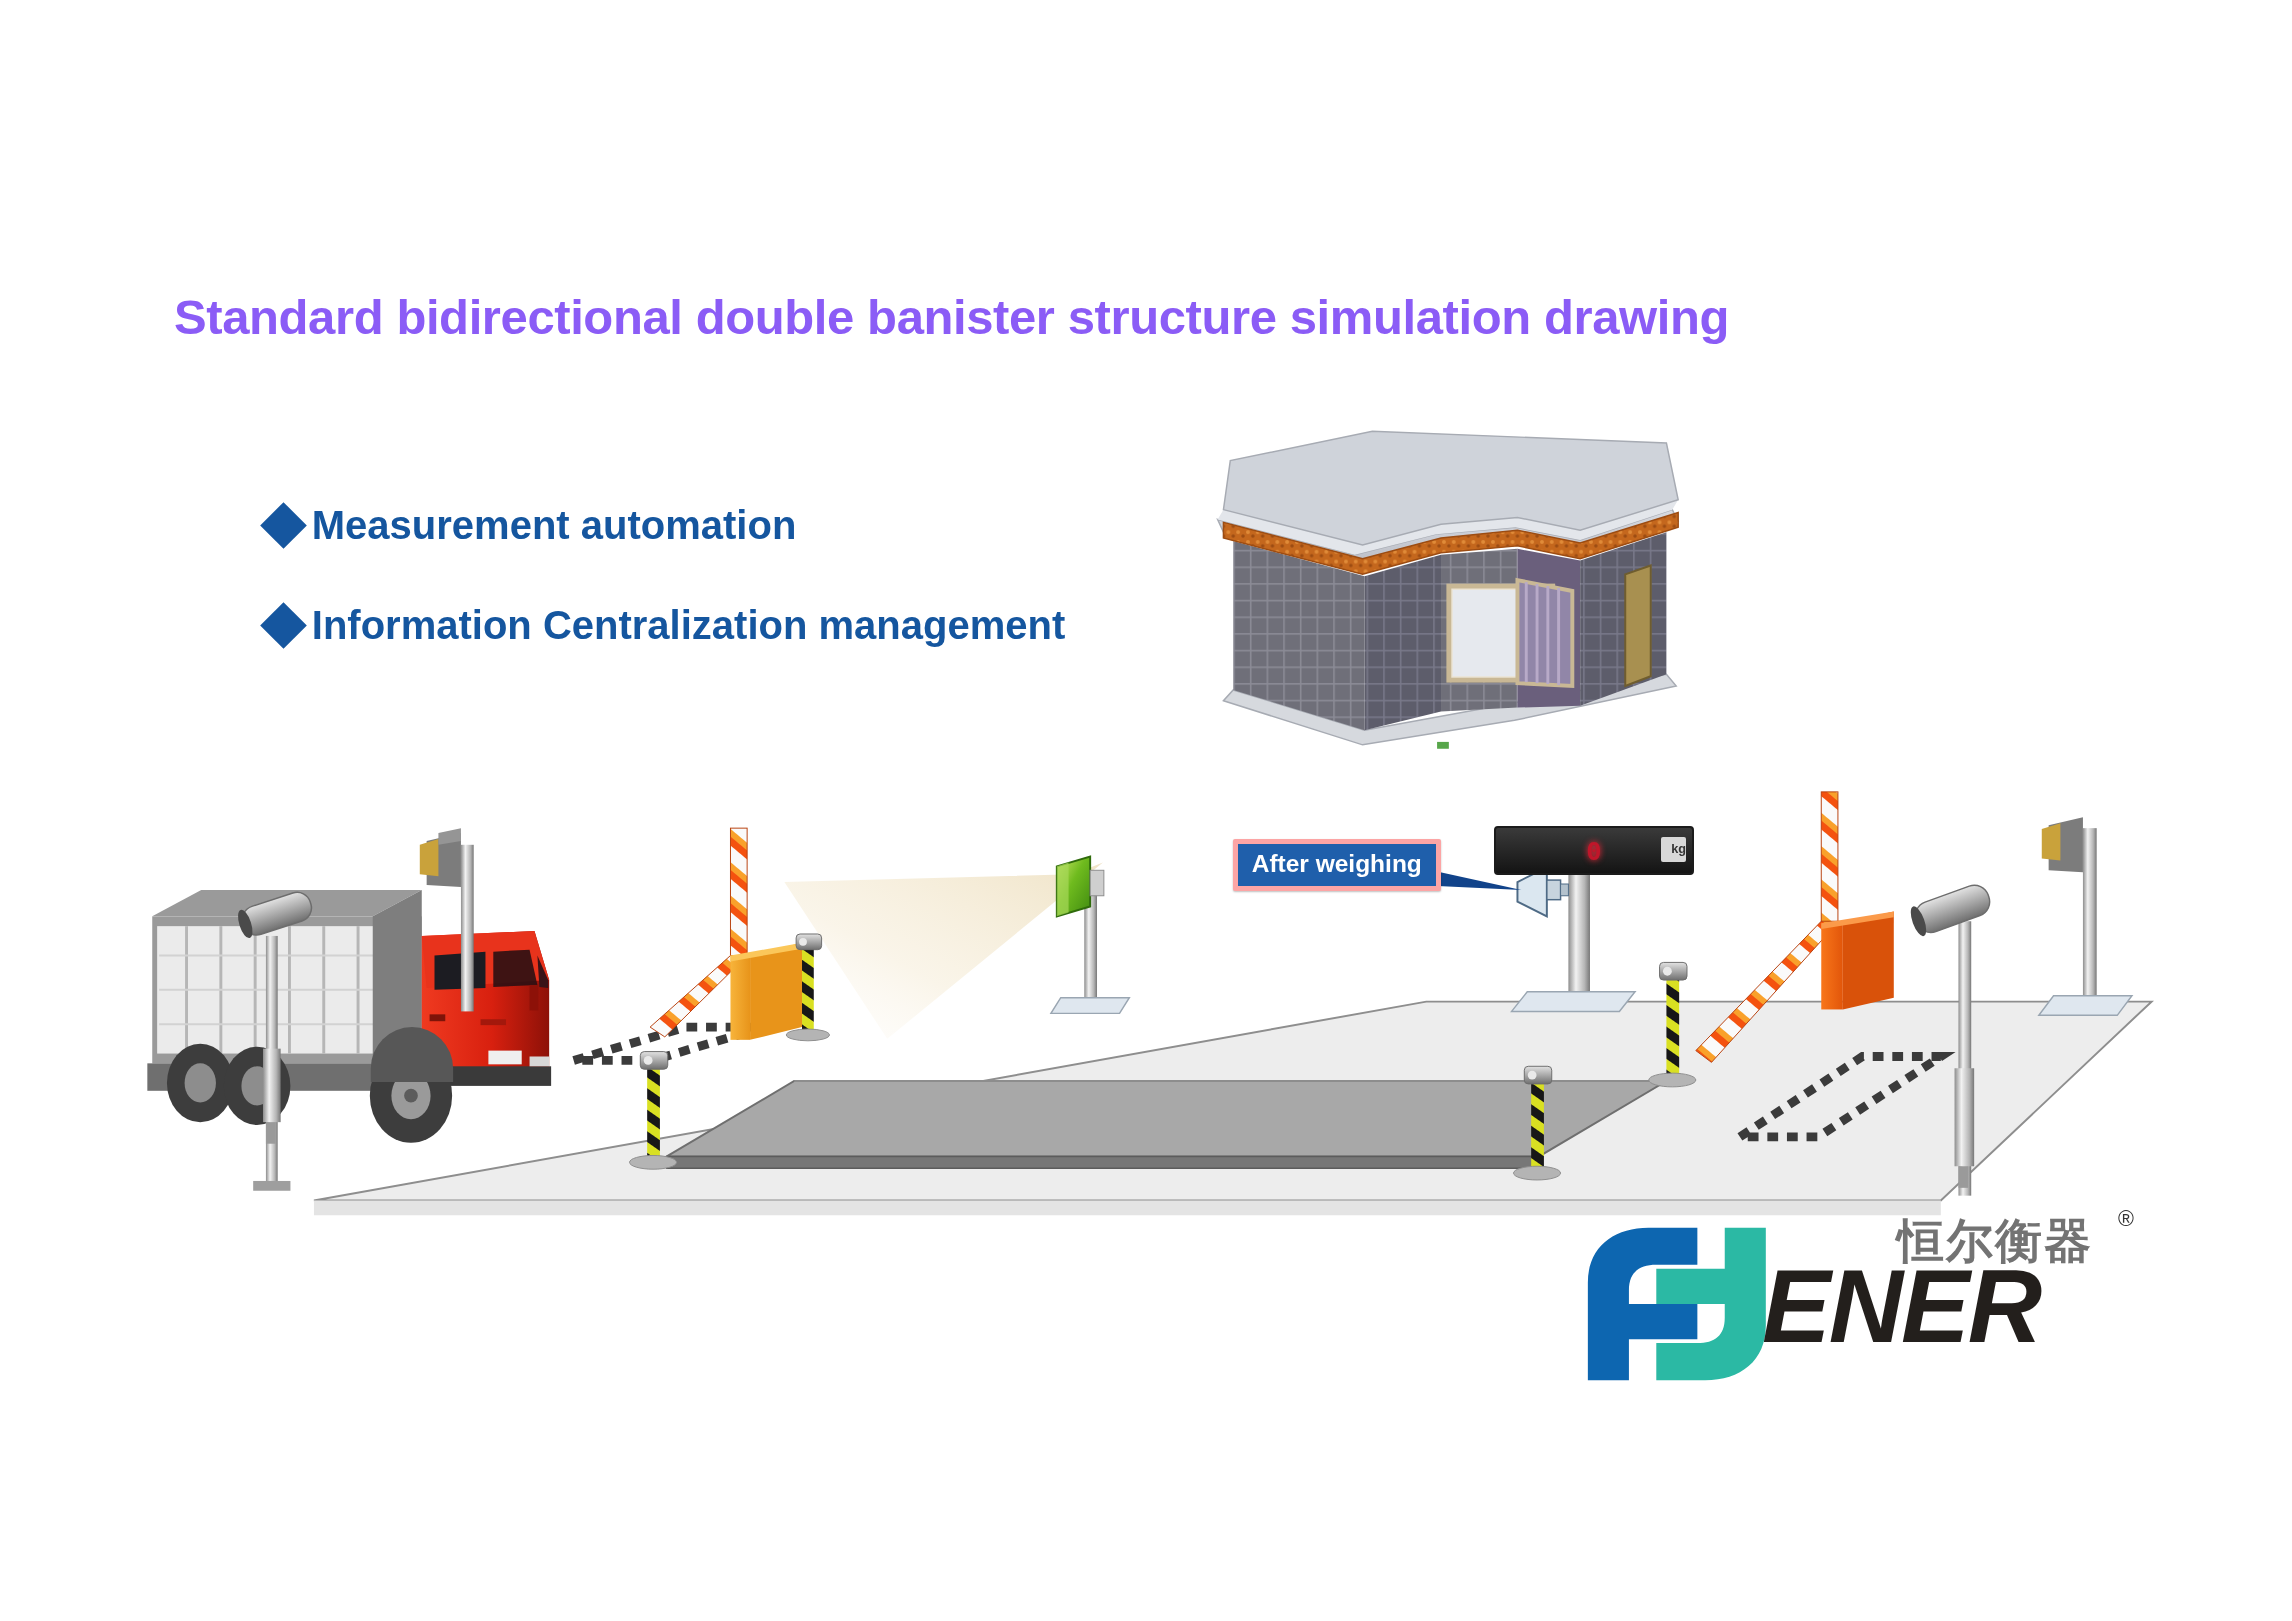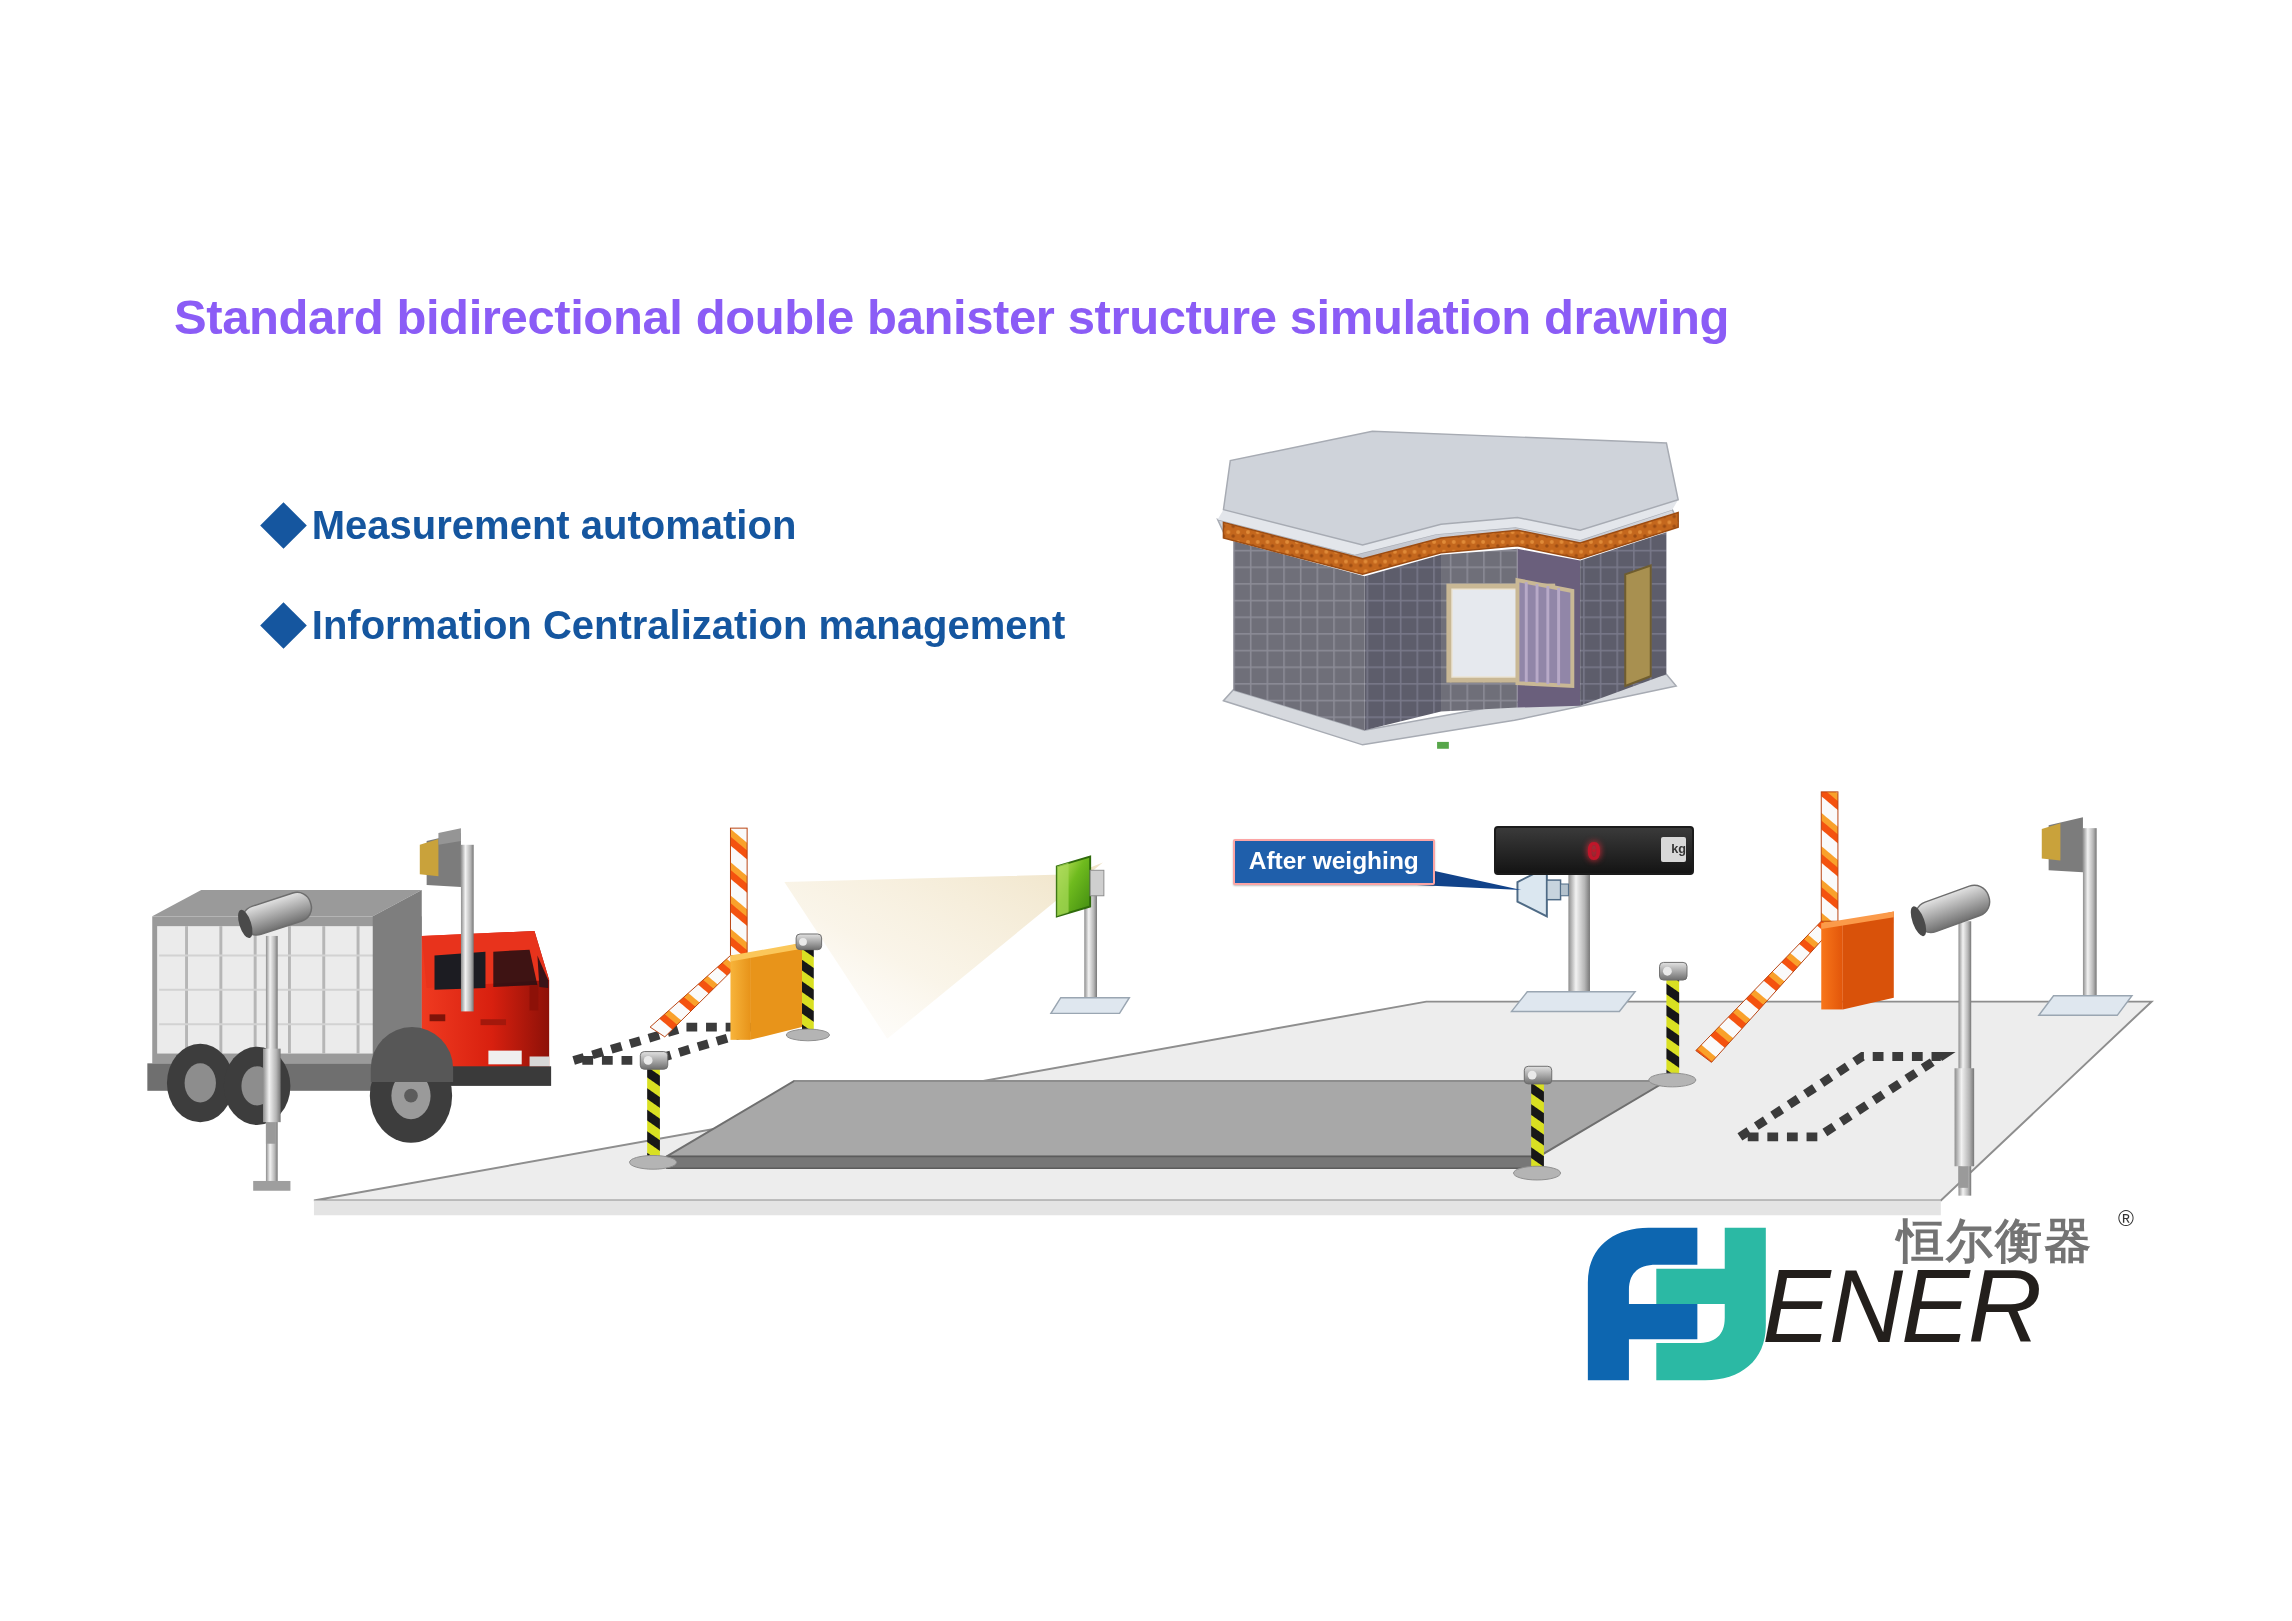--- a/index.html
+++ b/index.html
@@ -18,42 +18,42 @@
   .diamond{width:33px;height:33px;background:#15569f;
            transform:rotate(45deg);flex:0 0 auto;margin-right:11.8px;}
   .bullet-text{font-size:40px;font-weight:bold;color:#15569f;}
 
   
   #scene{position:absolute;left:0;top:0;width:2293px;height:1621px;}
 
   
   #callout{position:absolute;left:1233px;top:839px;
            background:#1f5fab;color:#fff;font-size:24.5px;font-weight:bold;
-           padding:5.9px 13.7px 7.8px 13.7px;border:2px solid #fca5a5;
+           padding:5.9px 13.7px 7.8px 13.7px;border:5px solid #fca5a5;
            border-radius:2px;letter-spacing:0px;white-space:nowrap;
            box-shadow:0 1px 2px rgba(0,0,0,.25);z-index:40;}
 
   
   #ledboard{position:absolute;left:1494px;top:826px;width:196px;height:45px;
             background:linear-gradient(#3a3a3a,#141414);
             border:2.9px solid #1b1b1b;border-radius:3.9px;z-index:35;
             display:flex;align-items:center;justify-content:center;}
   #led-digit{color:#c0162a;font-family:"DejaVu Sans Mono",monospace;
              font-size:25.5px;font-weight:bold;text-shadow:0 0 5.9px #ff2a3c;}
   #led-unit{position:absolute;right:5.9px;top:8.8px;width:25.5px;height:25.5px;
             background:#d8d8d8;border-radius:2px;color:#333;font-size:12.7px;
             line-height:25.5px;text-align:right;font-weight:bold;}
 
   
   #logo{position:absolute;left:1574px;top:1204px;width:598px;height:176px;}
   #logo-cn{position:absolute;left:323px;top:5.9px;font-size:47px;font-weight:bold;
            color:#737373;letter-spacing:2px;font-family:"DejaVu Sans",sans-serif;}
   #logo-reg{position:absolute;left:544px;top:2px;font-size:21.6px;color:#333;}
   #logo-ener{position:absolute;left:188px;top:51px;font-size:103px;
-             font-weight:normal;font-style:italic;color:#231f1c;
+             font-weight:bold;font-style:italic;color:#231f1c;
              letter-spacing:-2px;line-height:103px;text-align:right;}
 
   .nosel{user-select:none;}
 </style>
 </head>
 <body>
 
 <svg id="scene" viewBox="0 0 2339 1654" xmlns="http://www.w3.org/2000/svg">
   <defs>
 

